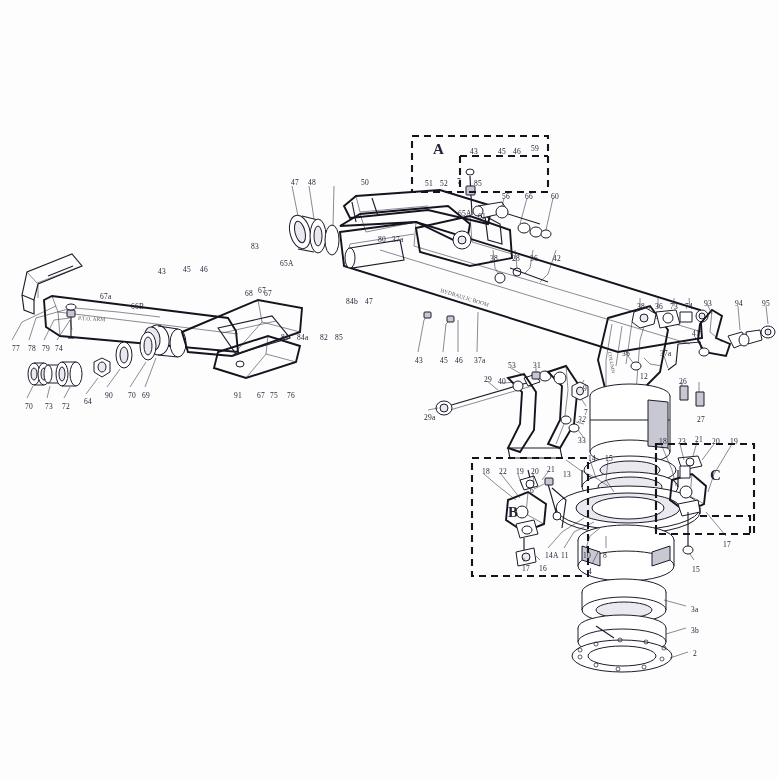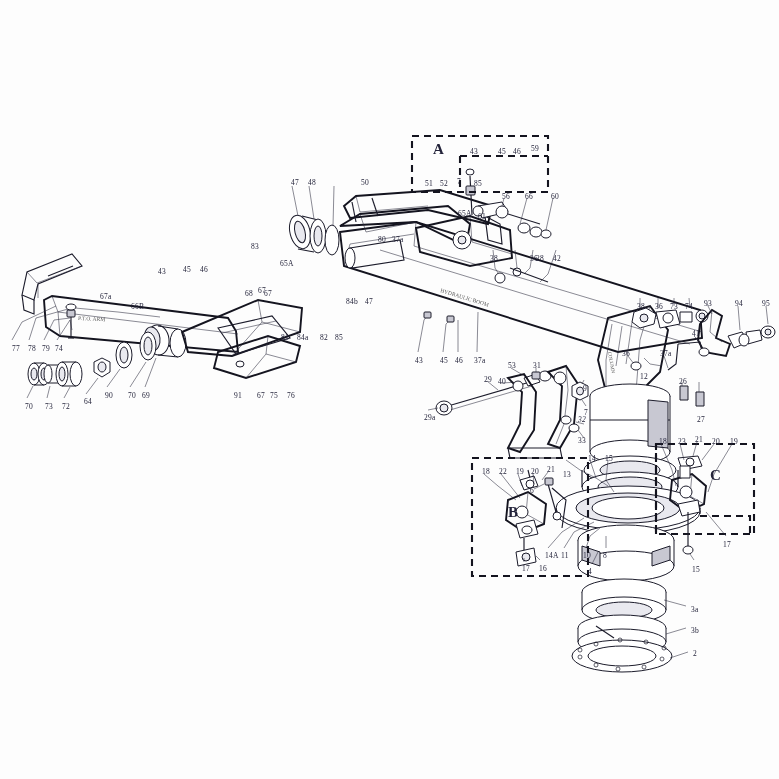--- a/index.html
+++ b/index.html
@@ -394,21 +394,21 @@
       <div class="lbl" style="left: 251px; top: 243px;">83</div>
       <div class="lbl" style="left: 280px; top: 260px;">65A</div>
       <div class="lbl" style="left: 258px; top: 287px;">67</div>
       <div class="lbl" style="left: 281px; top: 334px;">81</div>
       <div class="lbl" style="left: 297px; top: 334px;">84a</div>
       <div class="lbl" style="left: 320px; top: 334px;">82</div>
       <div class="lbl" style="left: 335px; top: 334px;">85</div>
       <div class="lbl" style="left: 346px; top: 298px;">84b</div>
       <div class="lbl" style="left: 365px; top: 298px;">47</div>
       <div class="lbl" style="left: 490px; top: 255px;">38</div>
-      <div class="lbl" style="left: 536px; top: 255px;">28</div>
+      <div class="lbl" style="left: 512px; top: 255px;">28</div>
       <div class="lbl" style="left: 530px; top: 255px;">36</div>
       <div class="lbl" style="left: 553px; top: 255px;">42</div>
       <div class="lbl" style="left: 415px; top: 357px;">43</div>
       <div class="lbl" style="left: 440px; top: 357px;">45</div>
       <div class="lbl" style="left: 455px; top: 357px;">46</div>
       <div class="lbl" style="left: 474px; top: 357px;">37a</div>
       <div class="lbl" style="left: 508px; top: 362px;">53</div>
       <div class="lbl" style="left: 533px; top: 362px;">31</div>
       <div class="lbl" style="left: 484px; top: 376px;">29</div>
       <div class="lbl" style="left: 498px; top: 378px;">40</div>

